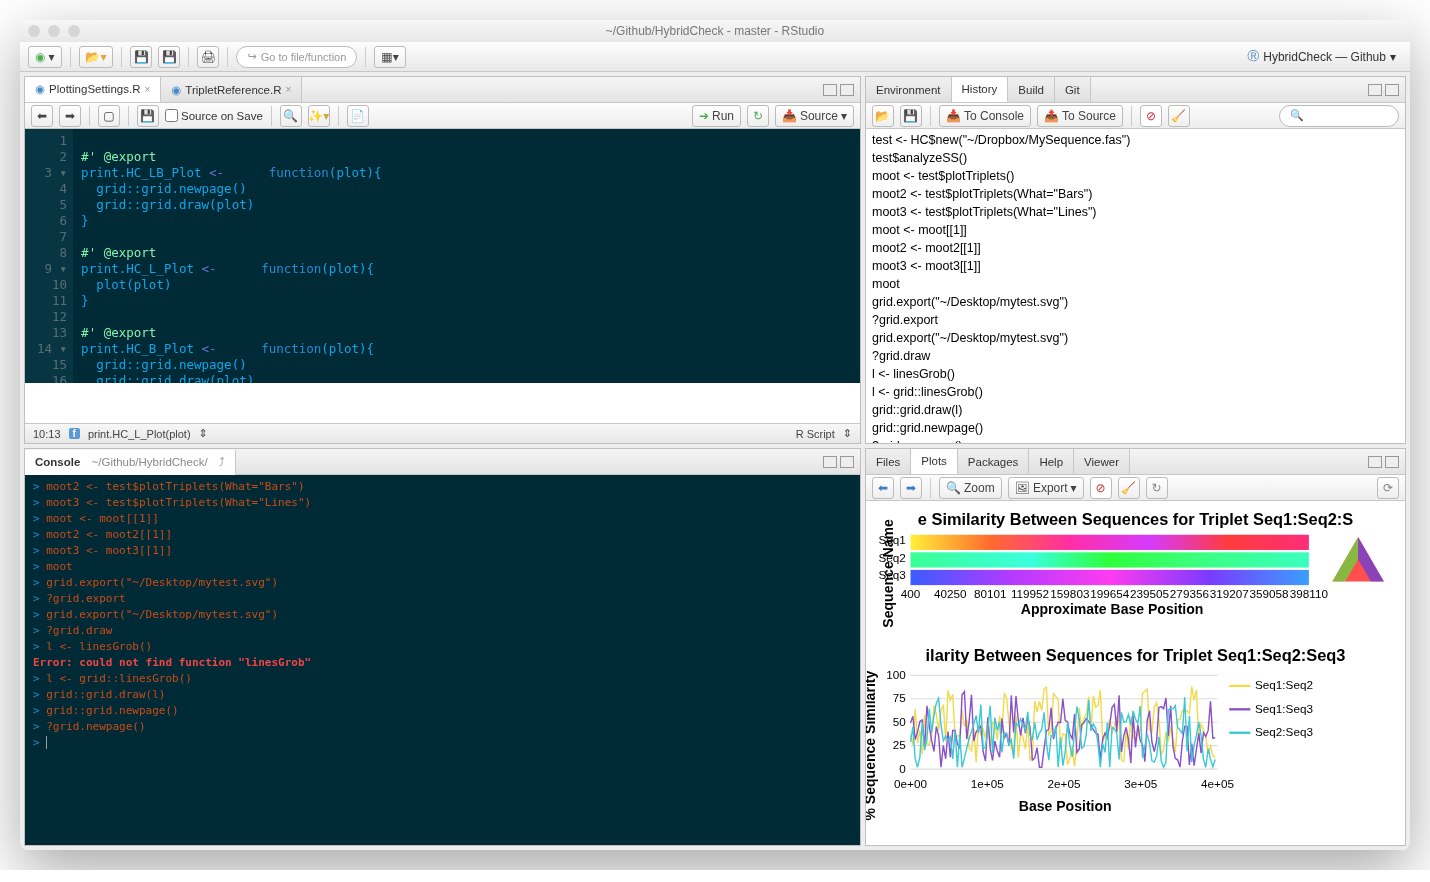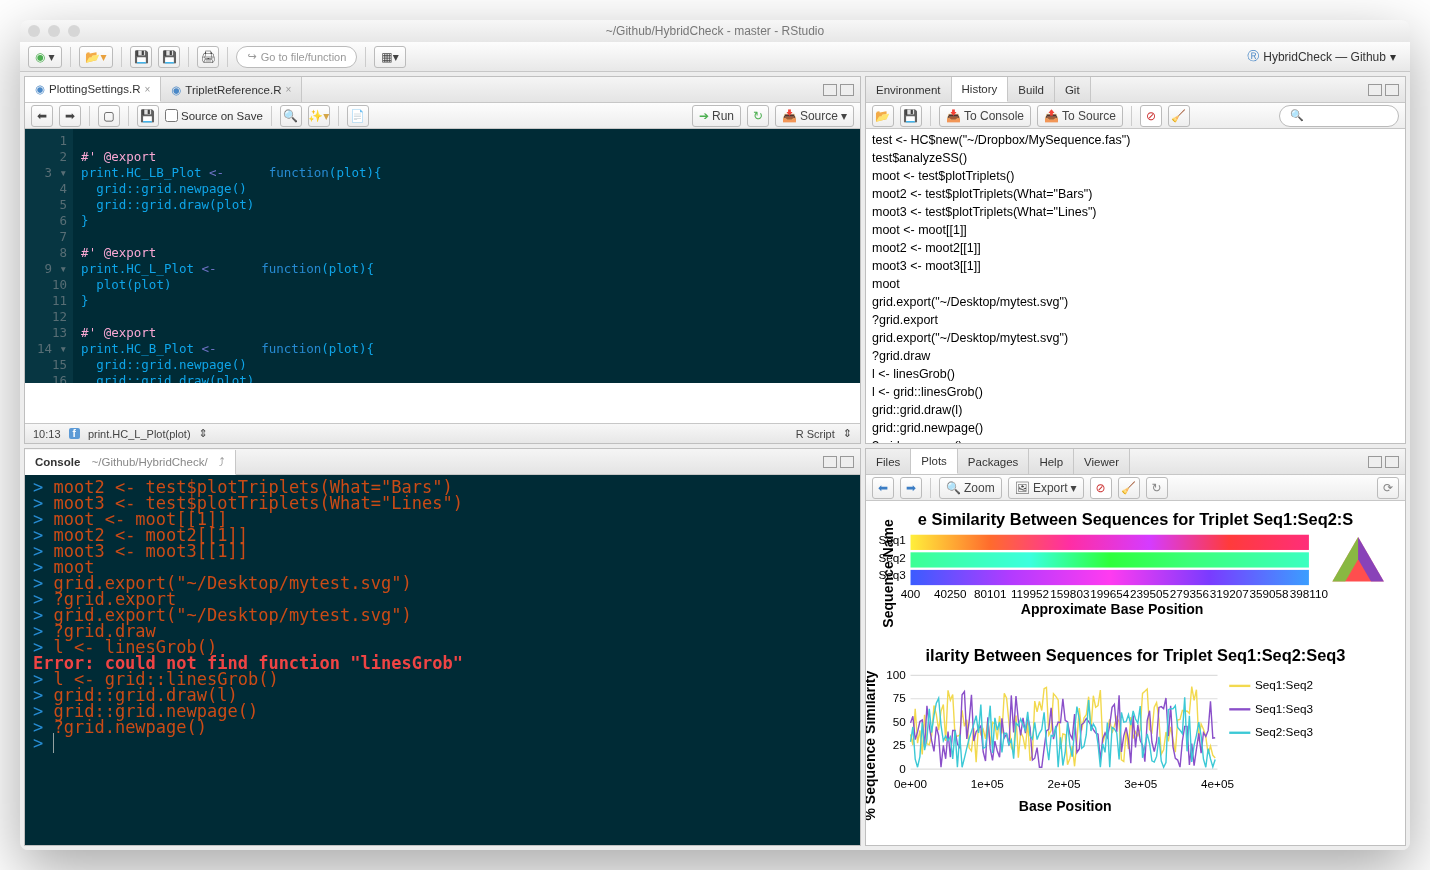--- a/index.html
+++ b/index.html
@@ -32,28 +32,28 @@
 
 .subtool { height: 26px; background: linear-gradient(#fdfdfd,#ededed); border-bottom: 1px solid #c7c7c7; display: flex; align-items: center; padding: 0 6px; gap: 6px; font-size: 11.5px; color: #333; }
 .subtool .lbl { display: flex; align-items: center; gap: 3px; }
 .subtool input[type=checkbox] { margin: 0; }
 
 .editor { flex: 1; background: #002b36; display: flex; font-family: Menlo, Consolas, monospace; font-size: 12.5px; line-height: 16px; overflow: hidden; }
 .gutter { background: #073642; padding: 4px 6px 4px 12px; text-align: right; color: #586e75; white-space: pre; }
 .code { padding: 4px 8px; white-space: pre; color: #93a1a1; }
 .c-kw { color: #268bd2; margin-left: 37px; }
 .c-fn { color: #6c71c4; }
-.c-cmt { color: #f9a8d4; }
+.c-cmt { color: #86efac; }
 .c-cmt2 { color: #2aa198; font-style: italic; }
 .c-sym { color: #0ea5e9; }
 
 .statusbar { height: 20px; background: linear-gradient(#f7f7f7,#e7e7e7); border-top: 1px solid #c7c7c7; display: flex; align-items: center; padding: 0 8px; font-size: 11px; color: #444; gap: 8px; margin-top: 40px; }
 .fnbadge { background: #5c9ad6; color: #fff; padding: 0 4px; border-radius: 2px; font-size: 10px; font-weight: bold; }
 
-.console { flex: 1; background: #002b36; font-family: Menlo, Consolas, monospace; font-size: 17px; line-height: 16px; padding: 4px 8px; overflow: hidden; }
+.console { flex: 1; background: #002b36; font-family: Menlo, Consolas, monospace; font-size: 11px; line-height: 16px; padding: 4px 8px; overflow: hidden; }
 .console .prompt { color: #268bd2; }
 .console .cmd { color: #cb4b16; }
 .console .err { color: #ef4444; font-weight: bold; }
 
 .history { flex: 1; overflow: hidden; font-family: "Lucida Grande", sans-serif; font-size: 12.5px; line-height: 18px; padding: 2px 6px; color: #000; }
 .history div { white-space: nowrap; }
 
 .plotarea { flex: 1; overflow: hidden; position: relative; background: #fff; }
 .plotimg { width: 100%; height: 100%; }
 .green-plus { color: #4caf50; }

